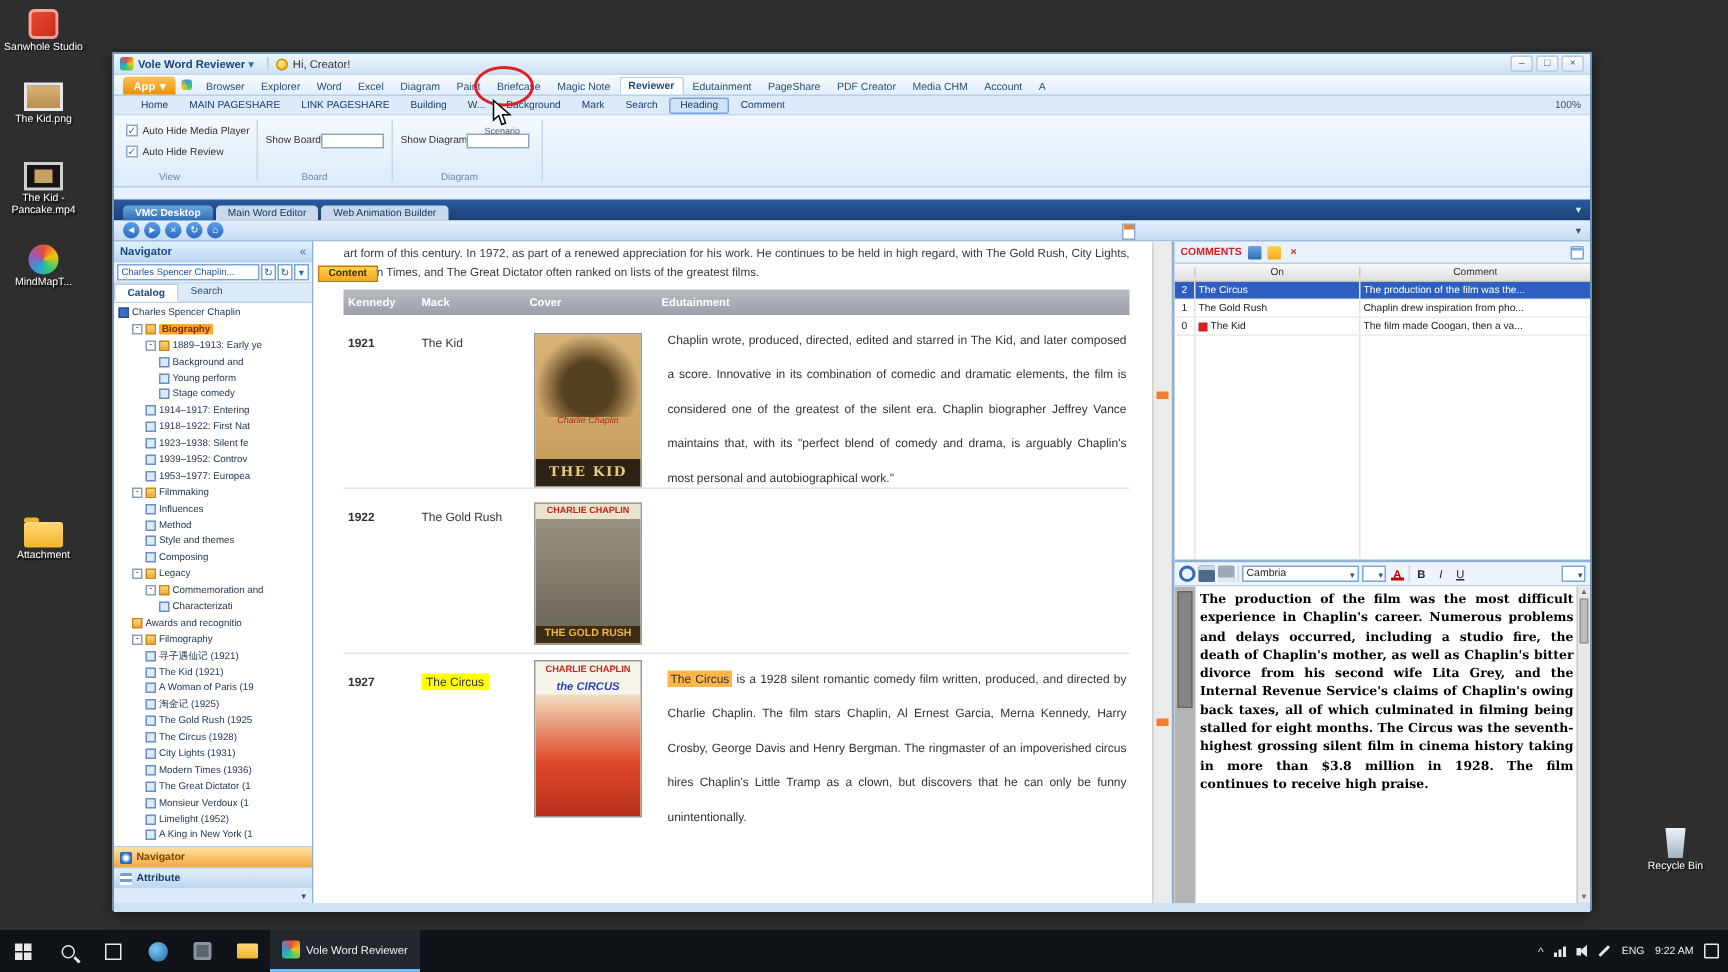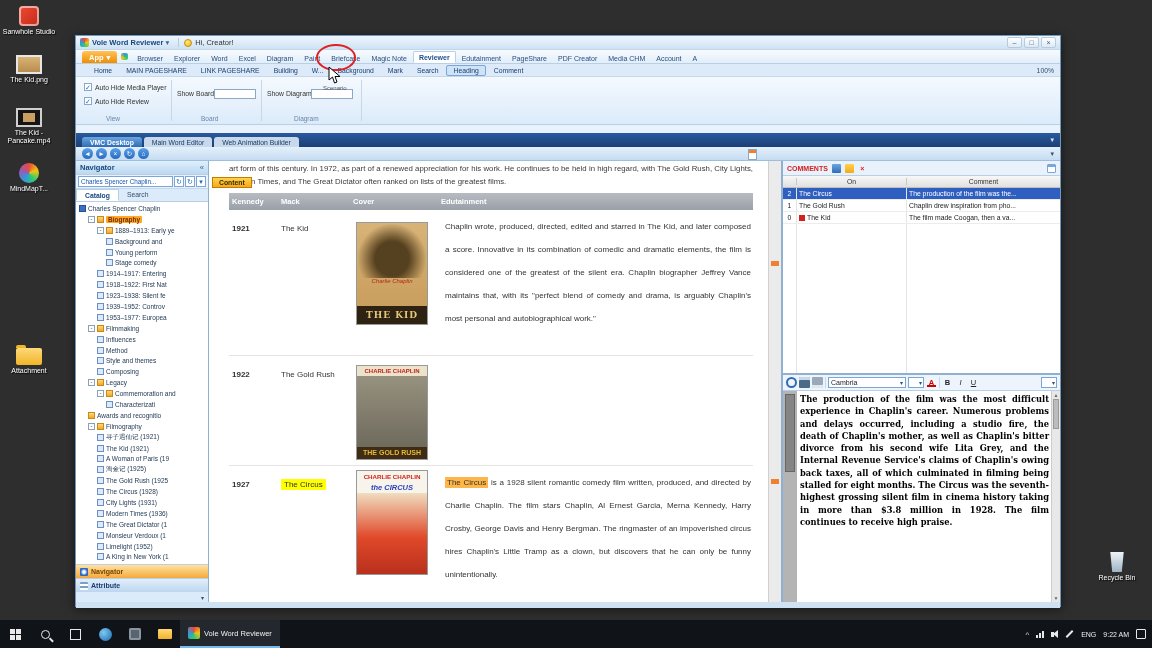--- a/index.html
+++ b/index.html
@@ -125,21 +125,21 @@
   border:1px solid #c07d00;font-size:6.8px;font-weight:bold;color:#3a2a00;padding:1px 6px;z-index:5;cursor:pointer}
 .doc-intro{position:absolute;left:20px;right:28px;top:1px;font-size:7.8px;color:#3a3a3a;line-height:13px;text-align:justify}
 .doc-header{position:absolute;left:20px;right:28px;top:32px;height:17px;
   background:linear-gradient(#b8bcc2,#9aa0a8);color:#fff;font-size:7.5px;font-weight:bold;display:flex;align-items:center}
 .h-timeline{width:52px;padding-left:3px}
 .h-name{width:72px}
 .h-cover{width:88px}
 .h-intro{flex:1}
 .doc-rows{position:absolute;left:20px;right:28px;top:49px;bottom:0}
 .trow{position:relative;border-bottom:1px solid #e4e4e4;overflow:hidden}
-.trow:nth-of-type(1){height:146px}
+.trow:nth-of-type(1){height:116px}
 .trow:nth-of-type(2){height:110px}
 .trow:nth-of-type(3){height:136px;border-bottom:none}
 .r-timeline{position:absolute;left:3px;top:14px;font-size:8px;font-weight:bold;color:#333}
 .r-name{position:absolute;left:52px;top:14px;font-size:8px;color:#333;white-space:nowrap}
 .r-name .nm.hl{background:#ffff00;padding:1px 3px}
 .r-intro{position:absolute;left:216px;right:2px;top:5px;font-size:8px;line-height:23px;color:#333;text-align:justify}
 .intro-hl{display:none}
 .intro-hl.show{display:inline;background:#ffb648;padding:1px 2px}
 
 .r-poster{position:absolute;left:127px}

